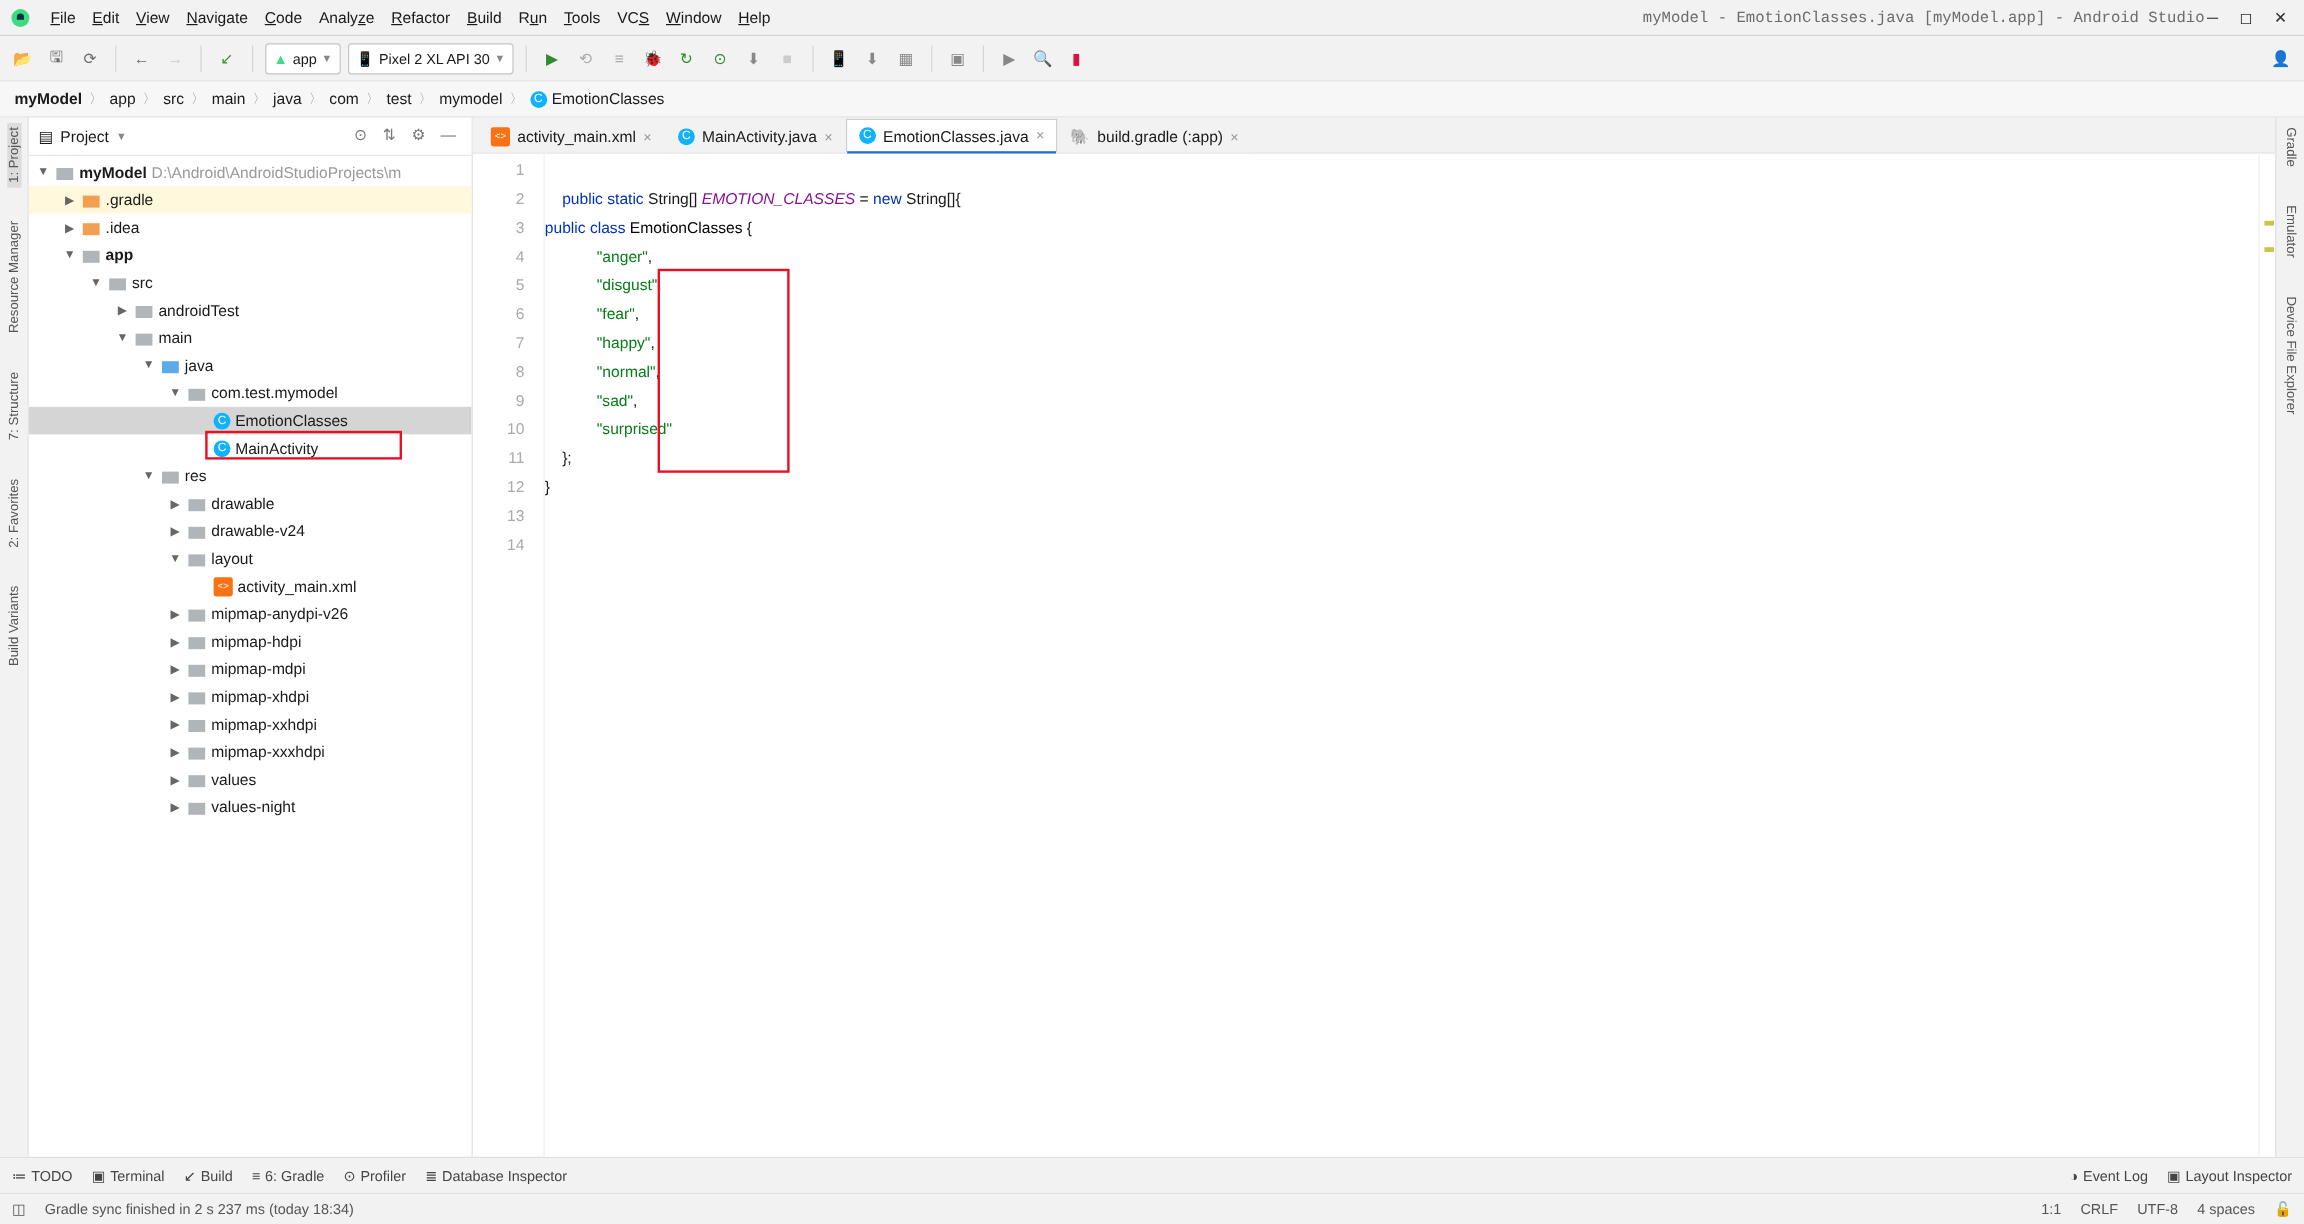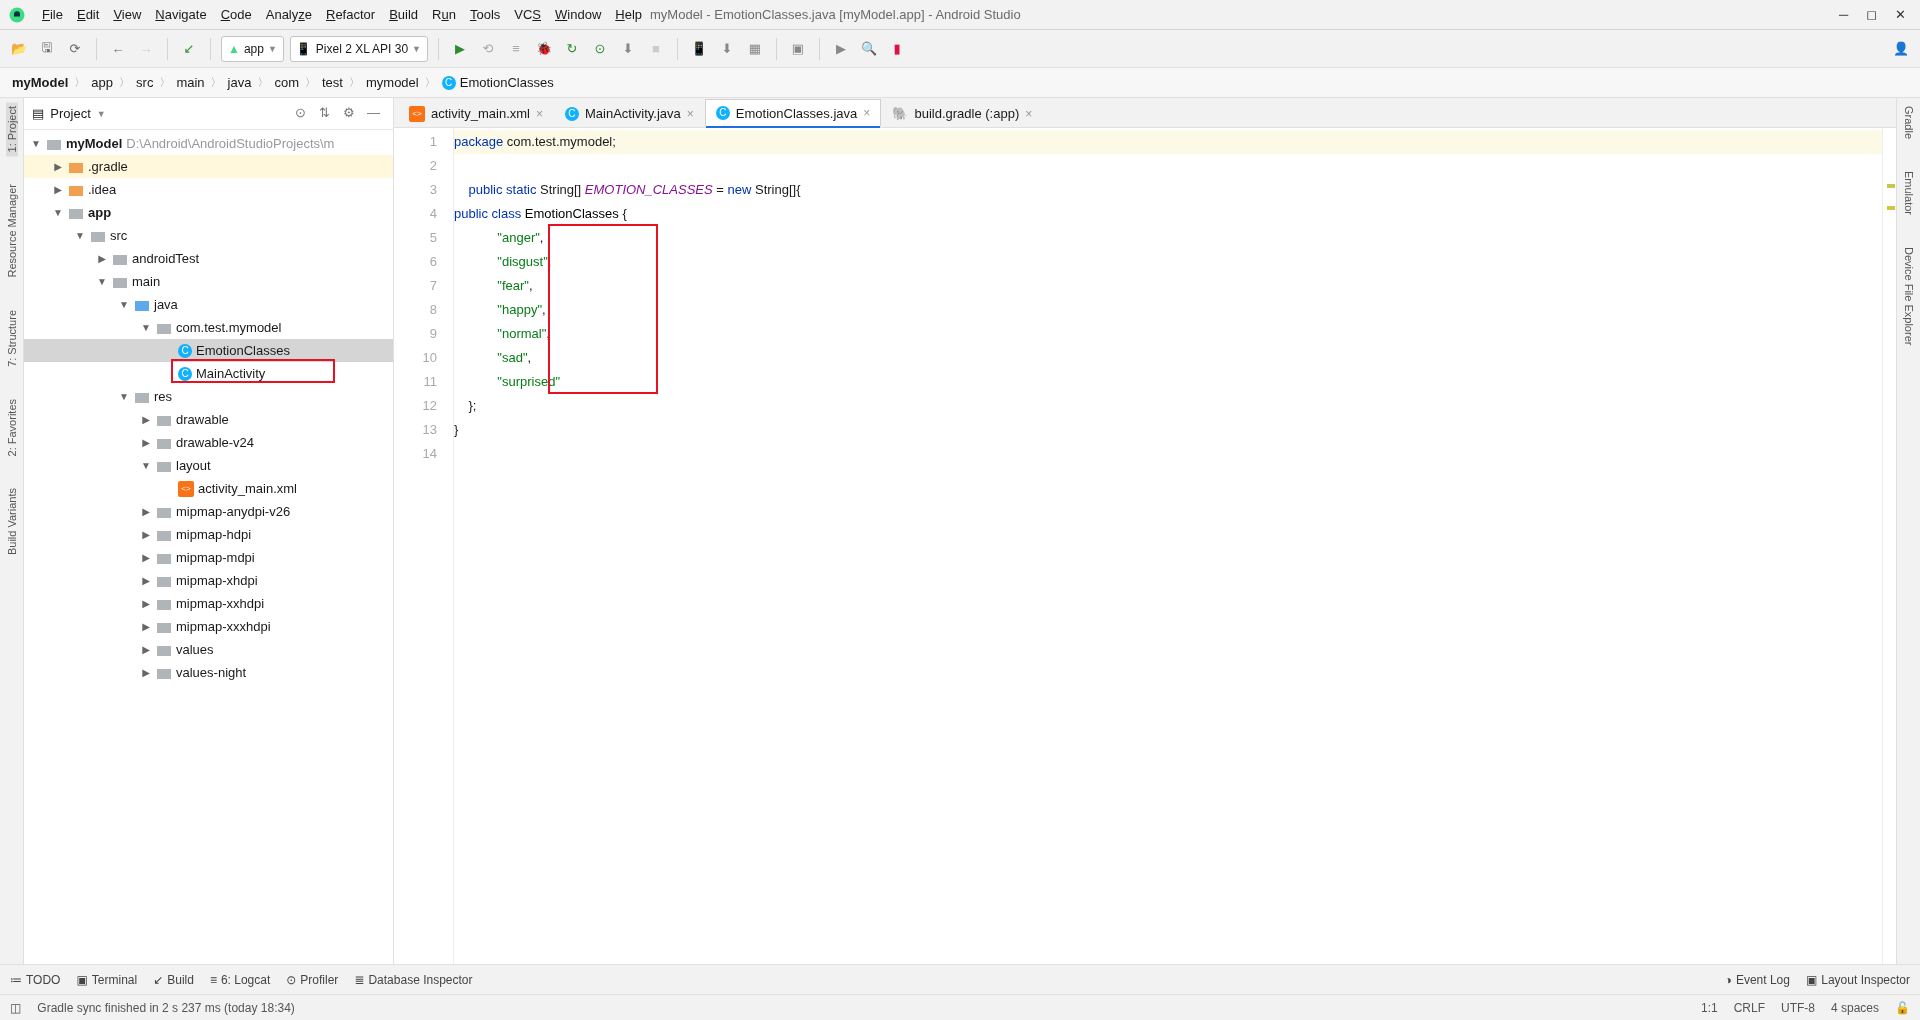--- a/index.html
+++ b/index.html
@@ -1,21 +1,21 @@
 <!DOCTYPE html>
 <html><head>
 <meta charset="utf-8">
 <style>
 * { margin: 0; padding: 0; box-sizing: border-box; font-family: "Segoe UI", Arial, sans-serif; }
 body { width: 1920px; height: 1020px; background: #fff; font-size: 13px; color: #1a1a1a; overflow: hidden; display: flex; flex-direction: column; }
 .menubar { height: 30px; display: flex; align-items: center; padding: 0 8px; background: #f2f2f2; border-bottom: 1px solid #d4d4d4; gap: 2px; }
 .menubar .logo { width: 18px; height: 18px; margin-right: 8px; }
 .menubar .menu-item { padding: 2px 6px; cursor: pointer; }
 .menubar .menu-item u { text-decoration: underline; }
-.menubar .title { flex: 1; text-align: left; color: #6b6b6b; }
+.menubar .title { flex: 1; text-align: right; color: #6b6b6b; font-family: Liberation Mono, monospace; }
 .menubar .win-controls { display: flex; gap: 18px; padding-right: 6px; color:#303030; }
 .toolbar { height: 38px; background: #f2f2f2; border-bottom: 1px solid #e0e0e0; display: flex; align-items: center; padding: 0 8px; gap: 6px; }
 .toolbar .sep { width: 1px; height: 22px; background: #d4d4d4; margin: 0 4px; }
 .toolbar .tbtn { width: 22px; height: 22px; display: inline-flex; align-items: center; justify-content: center; color:#6b6b6b; border-radius:2px; }
 .toolbar .combo { border:1px solid #c5c5c5; background:#fff; border-radius:3px; height:26px; display:flex; align-items:center; padding:0 6px; gap:4px; font-size:12px; }
 .breadcrumb { height: 30px; background: #f7f7f7; border-bottom: 1px solid #e0e0e0; display:flex; align-items:center; padding:0 12px; gap:4px; font-size:13px; }
 .breadcrumb .crumb { color:#1a1a1a; }
 .breadcrumb .chev { color:#999; font-size:11px; padding:0 2px; }
 .c-icon { width:14px; height:14px; border-radius:50%; background:#10b1fe; color:#fff; font-size:10px; display:inline-flex; align-items:center; justify-content:center; font-weight:normal; line-height:1; }
 .main { flex:1; display:flex; overflow:hidden; }
@@ -423,21 +423,20 @@
           <div class="ln">7</div>
           <div class="ln">8</div>
           <div class="ln">9</div>
           <div class="ln">10</div>
           <div class="ln">11</div>
           <div class="ln">12</div>
           <div class="ln">13</div>
           <div class="ln">14</div>
       </div>
       <div class="code-col">
-<div class="cl l1bg"><span class="kw">package</span> <span>com.test.mymodel</span>;</div>
 <div class="cl"></div>
 <div class="cl">    <span class="kw">public</span> <span class="kw">static</span> <span>String[]</span> <span class="msm">EMOTION_CLASSES</span> = <span class="kw">new</span> String[]{</div>
 <div class="cl"><span class="kw">public</span> <span class="kw">class</span> <span class="cls">EmotionClasses</span> {</div>
 <div class="cl">            <span class="str">"anger"</span>,</div>
 <div class="cl">            <span class="str">"disgust"</span>,</div>
 <div class="cl">            <span class="str">"fear"</span>,</div>
 <div class="cl">            <span class="str">"happy"</span>,</div>
 <div class="cl">            <span class="str">"normal"</span>,</div>
 <div class="cl">            <span class="str">"sad"</span>,</div>
 <div class="cl">            <span class="str">"surprised"</span></div>
@@ -457,21 +456,21 @@
     <span class="vlabel">Gradle</span>
     <span class="vlabel">Emulator</span>
     <span class="vlabel">Device File Explorer</span>
   </div>
 </div>
 
 <div class="bottom-bar">
   <span class="bbtn">≔ <span>TODO</span></span>
   <span class="bbtn">▣ <span>Terminal</span></span>
   <span class="bbtn">↙ <span>Build</span></span>
-  <span class="bbtn">≡ <span>6: Logcat</span></span>
+  <span class="bbtn">≡ <span>6: Gradle</span></span>
   <span class="bbtn">⊙ <span>Profiler</span></span>
   <span class="bbtn">≣ <span>Database Inspector</span></span>
   <span class="spacer"></span>
   <span class="bbtn">◑ <span>Event Log</span></span>
   <span class="bbtn">▣ <span>Layout Inspector</span></span>
 </div>
 
 <div class="status-bar">
   <span>◫</span>
   <span>Gradle sync finished in 2 s 237 ms (today 18:34)</span>

